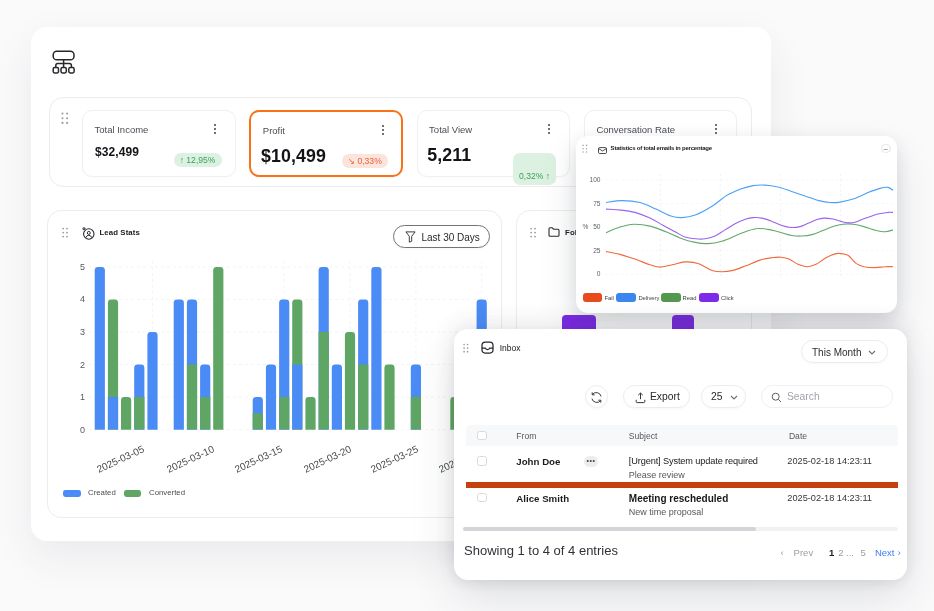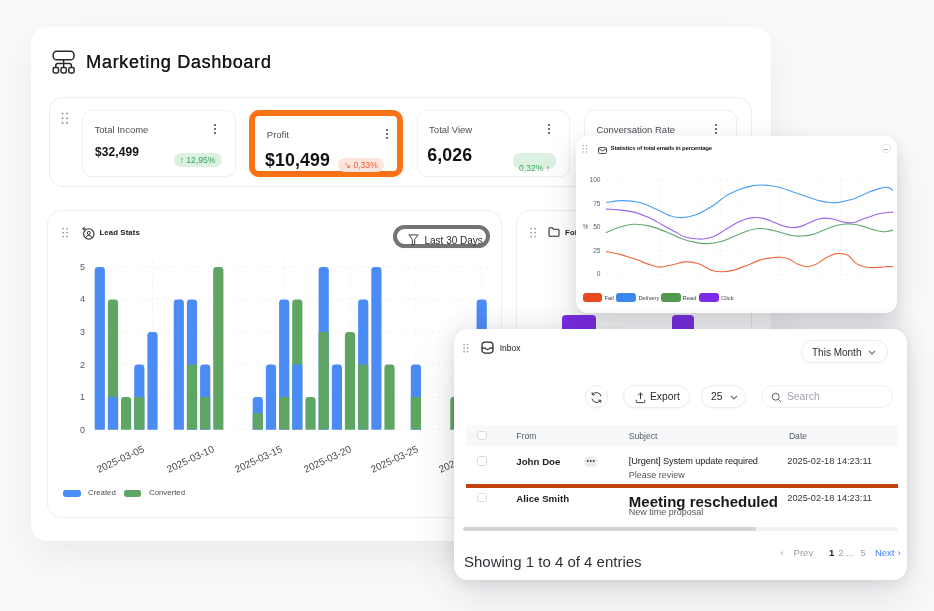--- a/index.html
+++ b/index.html
@@ -11,21 +11,20 @@
 <body>
 
 <div class="card" style="left:31px;top:27px;width:740px;height:514px;border-radius:16px;box-shadow:0 16px 40px rgba(50,55,64,.08)">
   <svg width="24" height="26" viewBox="0 0 24 26" style="position:absolute;left:21px;top:22.5px">
 <rect x="1.2" y="1.2" width="20.8" height="8.6" rx="3.6" fill="none" stroke="#26282c" stroke-width="1.5"></rect>
 <path d="M11.6 9.8 V17.6 M11.6 13.6 V13.6 M3.8 17.6 V15.6 Q3.8 13.6 5.8 13.6 H17.4 Q19.4 13.6 19.4 15.6 V17.6" fill="none" stroke="#26282c" stroke-width="1.5"></path>
 <rect x="1.2" y="17.6" width="5.3" height="5.3" rx="1.4" fill="none" stroke="#26282c" stroke-width="1.5"></rect>
 <rect x="9.0" y="17.6" width="5.3" height="5.3" rx="1.4" fill="none" stroke="#26282c" stroke-width="1.5"></rect>
 <rect x="16.8" y="17.6" width="5.3" height="5.3" rx="1.4" fill="none" stroke="#26282c" stroke-width="1.5"></rect>
 </svg>
-  <div class="abs" style="left:55px;top:24.5px;font-size:18px;font-weight:400;color:#17181a;letter-spacing:0.7px;text-shadow:0.35px 0 0 #17181a">Marketing Dashboard</div>
 
   <div class="abs" style="left:18px;top:70px;width:703px;height:90px;border:1px solid #ededf0;border-radius:14px">
     <svg class="abs" style="left:11px;top:14px" width="12" height="13" viewBox="0 0 12 13">
         <circle cx="1.5" cy="1.5" r="1.05" fill="#9a9ea5"></circle>
         <circle cx="6.1" cy="1.5" r="1.05" fill="#9a9ea5"></circle>
         <circle cx="1.5" cy="6.2" r="1.05" fill="#9a9ea5"></circle>
         <circle cx="6.1" cy="6.2" r="1.05" fill="#9a9ea5"></circle>
         <circle cx="1.5" cy="10.9" r="1.05" fill="#9a9ea5"></circle>
         <circle cx="6.1" cy="10.9" r="1.05" fill="#9a9ea5"></circle>
       </svg>
@@ -35,39 +34,39 @@
 <div class="card" style="left:82px;top:110px;width:153.5px;height:67px;border:1px solid #eef0f2;border-radius:10px;box-shadow:0 1px 2px rgba(0,0,0,.02)">
 <div class="abs" style="left:11.5px;top:13px;font-size:9.5px;color:#4a4e54">Total Income</div>
 <div style="position:absolute;left:130.5px;top:12.5px;width:3px">
       <div style="width:2.1px;height:2.1px;border-radius:50%;background:#3e4146;margin-bottom:2.1px"></div>
       <div style="width:2.1px;height:2.1px;border-radius:50%;background:#3e4146;margin-bottom:2.1px"></div>
       <div style="width:2.1px;height:2.1px;border-radius:50%;background:#3e4146;margin-bottom:2.1px"></div>
     </div>
     <div class="abs" style="left:12px;top:33.5px;font-size:12px;font-weight:700;color:#121316;letter-spacing:0.1px">$32,499</div>
 <div class="abs" style="right:13px;top:42px;height:14px;line-height:14px;padding:0 6px;border-radius:7px;background:#ddf1e2;color:#3ba35a;font-size:8.6px">↑ 12,95%</div>
 </div>
-<div class="card" style="left:249.3px;top:110px;width:153.5px;height:67px;border:6px solid #f97316;border-radius:10px;box-shadow:0 1px 2px rgba(0,0,0,.02)">
+<div class="card" style="left:249.3px;top:110px;width:153.5px;height:67px;border:2px solid #f97316;border-radius:10px;box-shadow:0 1px 2px rgba(0,0,0,.02)">
 <div class="abs" style="left:11.5px;top:13px;font-size:9.5px;color:#4a4e54">Profit</div>
 <div style="position:absolute;left:130.5px;top:12.5px;width:3px">
       <div style="width:2.1px;height:2.1px;border-radius:50%;background:#3e4146;margin-bottom:2.1px"></div>
       <div style="width:2.1px;height:2.1px;border-radius:50%;background:#3e4146;margin-bottom:2.1px"></div>
       <div style="width:2.1px;height:2.1px;border-radius:50%;background:#3e4146;margin-bottom:2.1px"></div>
     </div>
     <div class="abs" style="left:9.7px;top:33.5px;font-size:17.8px;font-weight:700;color:#121316;letter-spacing:0.1px">$10,499</div>
 <div class="abs" style="right:13px;top:42px;height:14px;line-height:14px;padding:0 6px;border-radius:7px;background:#fbe4dc;color:#f15f38;font-size:8.6px">↘ 0,33%</div>
 </div>
 <div class="card" style="left:416.6px;top:110px;width:153.5px;height:67px;border:1px solid #eef0f2;border-radius:10px;box-shadow:0 1px 2px rgba(0,0,0,.02)">
 <div class="abs" style="left:11.5px;top:13px;font-size:9.5px;color:#4a4e54">Total View</div>
 <div style="position:absolute;left:130.5px;top:12.5px;width:3px">
       <div style="width:2.1px;height:2.1px;border-radius:50%;background:#3e4146;margin-bottom:2.1px"></div>
       <div style="width:2.1px;height:2.1px;border-radius:50%;background:#3e4146;margin-bottom:2.1px"></div>
       <div style="width:2.1px;height:2.1px;border-radius:50%;background:#3e4146;margin-bottom:2.1px"></div>
     </div>
-    <div class="abs" style="left:9.7px;top:33.5px;font-size:17.8px;font-weight:700;color:#121316;letter-spacing:0.1px">6,026</div>
-<div class="abs" style="right:13px;top:42px;height:14px;line-height:14px;padding:8px 6px;border-radius:7px;background:#ddf1e2;color:#3ba35a;font-size:8.6px">0,32% ↑</div>
+    <div class="abs" style="left:9.7px;top:33.5px;font-size:17.8px;font-weight:700;color:#121316;letter-spacing:0.1px">5,211</div>
+<div class="abs" style="right:13px;top:42px;height:14px;line-height:14px;padding:16px 6px;border-radius:7px;background:#ddf1e2;color:#3ba35a;font-size:8.6px">0,32% ↑</div>
 </div>
 <div class="card" style="left:583.9px;top:110px;width:153.5px;height:67px;border:1px solid #eef0f2;border-radius:10px;box-shadow:0 1px 2px rgba(0,0,0,.02)">
 <div class="abs" style="left:11.5px;top:13px;font-size:9.5px;color:#4a4e54">Conversation Rate</div>
 <div style="position:absolute;left:130.5px;top:12.5px;width:3px">
       <div style="width:2.1px;height:2.1px;border-radius:50%;background:#3e4146;margin-bottom:2.1px"></div>
       <div style="width:2.1px;height:2.1px;border-radius:50%;background:#3e4146;margin-bottom:2.1px"></div>
       <div style="width:2.1px;height:2.1px;border-radius:50%;background:#3e4146;margin-bottom:2.1px"></div>
     </div>
   </div>
 
@@ -84,21 +83,21 @@
       <svg width="13" height="13" viewBox="0 0 13 13">
 <circle cx="6.8" cy="7.0" r="5.2" fill="none" stroke="#2a2c30" stroke-width="1.1"></circle>
 <circle cx="6.8" cy="5.9" r="1.5" fill="none" stroke="#2a2c30" stroke-width="1.0"></circle>
 <path d="M3.9 10.6 Q4.5 8.3 6.8 8.3 Q9.1 8.3 9.7 10.6" fill="none" stroke="#2a2c30" stroke-width="1.0"></path>
 <circle cx="2.0" cy="1.8" r="1.6" fill="#fff"></circle>
 <circle cx="2.0" cy="1.8" r="1.0" fill="none" stroke="#2a2c30" stroke-width="0.9"></circle>
 <path d="M2.0 0.4 v0.6 M2.0 2.6 v0.6 M0.6 1.8 h0.6 M2.8 1.8 h0.6 M1.0 0.8 l0.42 0.42 M2.58 2.38 l0.42 0.42 M3.0 0.8 l-0.42 0.42 M1.42 2.38 l-0.42 0.42" stroke="#2a2c30" stroke-width="0.7"></path>
 </svg>
     </div>
   <div class="abs" style="left:51.5px;top:16.5px;font-size:7.8px;font-weight:700;color:#202227;letter-spacing:0.1px">Lead Stats</div>
-  <div class="abs" style="left:345px;top:13.5px;width:97px;height:23.5px;border:4px solid #737373;border-radius:12px;box-shadow:0 1px 2px rgba(0,0,0,.03)">
+  <div class="abs" style="left:345px;top:13.5px;width:97px;height:23.5px;border:1px solid #737373;border-radius:12px;box-shadow:0 1px 2px rgba(0,0,0,.03)">
     <div class="abs" style="left:11px;top:5.5px">
         <svg width="11" height="12" viewBox="0 0 11 12">
 <path d="M0.9 0.9 H10.1 L6.7 5.3 V10.2 L4.3 11.2 V5.3 Z" fill="none" stroke="#3a3d42" stroke-width="1.0" stroke-linejoin="round"></path>
 </svg>
       </div>
     <div class="abs" style="left:27.5px;top:6px;font-size:10px;color:#26282b">Last 30 Days</div>
   </div>
   <svg class="abs" style="left:0;top:0" width="455" height="308" viewBox="0 0 455 308">
     <defs>
         <clipPath id="leadclip">
@@ -308,41 +307,41 @@
   <div class="abs" style="left:307px;top:56px;width:132px;height:23px;border:1px solid #eff0f2;border-radius:11.5px">
     <div class="abs" style="left:9px;top:6px">
         <svg width="11" height="11" viewBox="0 0 11 11">
 <circle cx="4.7" cy="4.7" r="3.5" fill="none" stroke="#5c6067" stroke-width="1.0"></circle>
 <path d="M7.4 7.4 L10 10" stroke="#5c6067" stroke-width="1.0"></path>
 </svg>
       </div>
     <div class="abs" style="left:25px;top:5px;font-size:10.3px;color:#a0a4ab">Search</div>
   </div>
 
-  <div class="abs" style="left:12px;top:117px;width:432px;height:42px;border-bottom:4px solid #c2410c">
+  <div class="abs" style="left:12px;top:117px;width:432px;height:42px;border-bottom:6px solid #c2410c">
     <div class="abs" style="left:11px;top:10px;width:9.6px;height:9.6px;border:1px solid #d8dadd;border-radius:2.5px"></div>
     <div class="abs" style="left:50.3px;top:10px;font-size:9.7px;font-weight:700;color:#1a1c1f">John Doe</div>
     <div class="abs" style="left:117.7px;top:9.5px;width:14.5px;height:11.5px;border-radius:6px;background:#ededef;color:#3c3f44;font-size:7px;text-align:center;line-height:10px;letter-spacing:0.5px">•••</div>
     <div class="abs" style="left:162.8px;top:9.5px;font-size:9.2px;font-weight:400;color:#17181a;letter-spacing:-0.12px">[Urgent] System update required</div>
     <div class="abs" style="left:162.8px;top:24px;font-size:9px;color:#54575d">Please review</div>
     <div class="abs" style="left:321.3px;top:10px;font-size:9.2px;color:#33363b">2025-02-18 14:23:11</div>
   </div>
 
   <div class="abs" style="left:12px;top:159.4px;width:432px;height:36px">
     <div class="abs" style="left:11px;top:4.5px;width:9.6px;height:9.6px;border:1px solid #d8dadd;border-radius:2.5px"></div>
     <div class="abs" style="left:50.3px;top:4.2px;font-size:9.7px;font-weight:700;color:#1a1c1f">Alice Smith</div>
-    <div class="abs" style="left:162.8px;top:4.5px;font-size:15px;font-weight:700;color:#17181a">Meeting rescheduled</div>
+    <div class="abs" style="left:162.8px;top:4.5px;font-size:10px;font-weight:700;color:#17181a">Meeting rescheduled</div>
     <div class="abs" style="left:162.8px;top:18.2px;font-size:9px;color:#54575d">New time proposal</div>
     <div class="abs" style="left:321.3px;top:4.7px;font-size:9.2px;color:#33363b">2025-02-18 14:23:11</div>
   </div>
 
   <div class="abs" style="left:9px;top:198px;width:435px;height:4px;border-radius:2px;background:#f1f2f4"></div>
   <div class="abs" style="left:9px;top:198px;width:293px;height:4px;border-radius:2px;background:#d2d4d8"></div>
 
-  <div class="abs" style="left:10px;top:224px;font-size:15px;color:#2f3237">Showing 1 to 4 of 4 entries</div>
+  <div class="abs" style="left:10px;top:214px;font-size:13px;color:#2f3237">Showing 1 to 4 of 4 entries</div>
   <div class="abs" style="left:326.5px;top:217.5px;font-size:9.8px;color:#9a9ea5">‹</div>
   <div class="abs" style="left:339.6px;top:218px;font-size:9.5px;color:#9a9ea5">Prev</div>
   <div class="abs" style="left:375px;top:218px;font-size:9.5px;font-weight:700;color:#1a1c1f">1</div>
   <div class="abs" style="left:384.2px;top:218px;font-size:9.5px;color:#9a9ea5">2</div>
   <div class="abs" style="left:392px;top:218px;font-size:9.5px;color:#9a9ea5">...</div>
   <div class="abs" style="left:406.6px;top:218px;font-size:9.5px;color:#9a9ea5">5</div>
   <div class="abs" style="left:420.9px;top:218px;font-size:9.5px;color:#3e7bfa">Next</div>
   <div class="abs" style="left:443.5px;top:217.5px;font-size:9.8px;color:#3e7bfa">›</div>
 </div>
 

